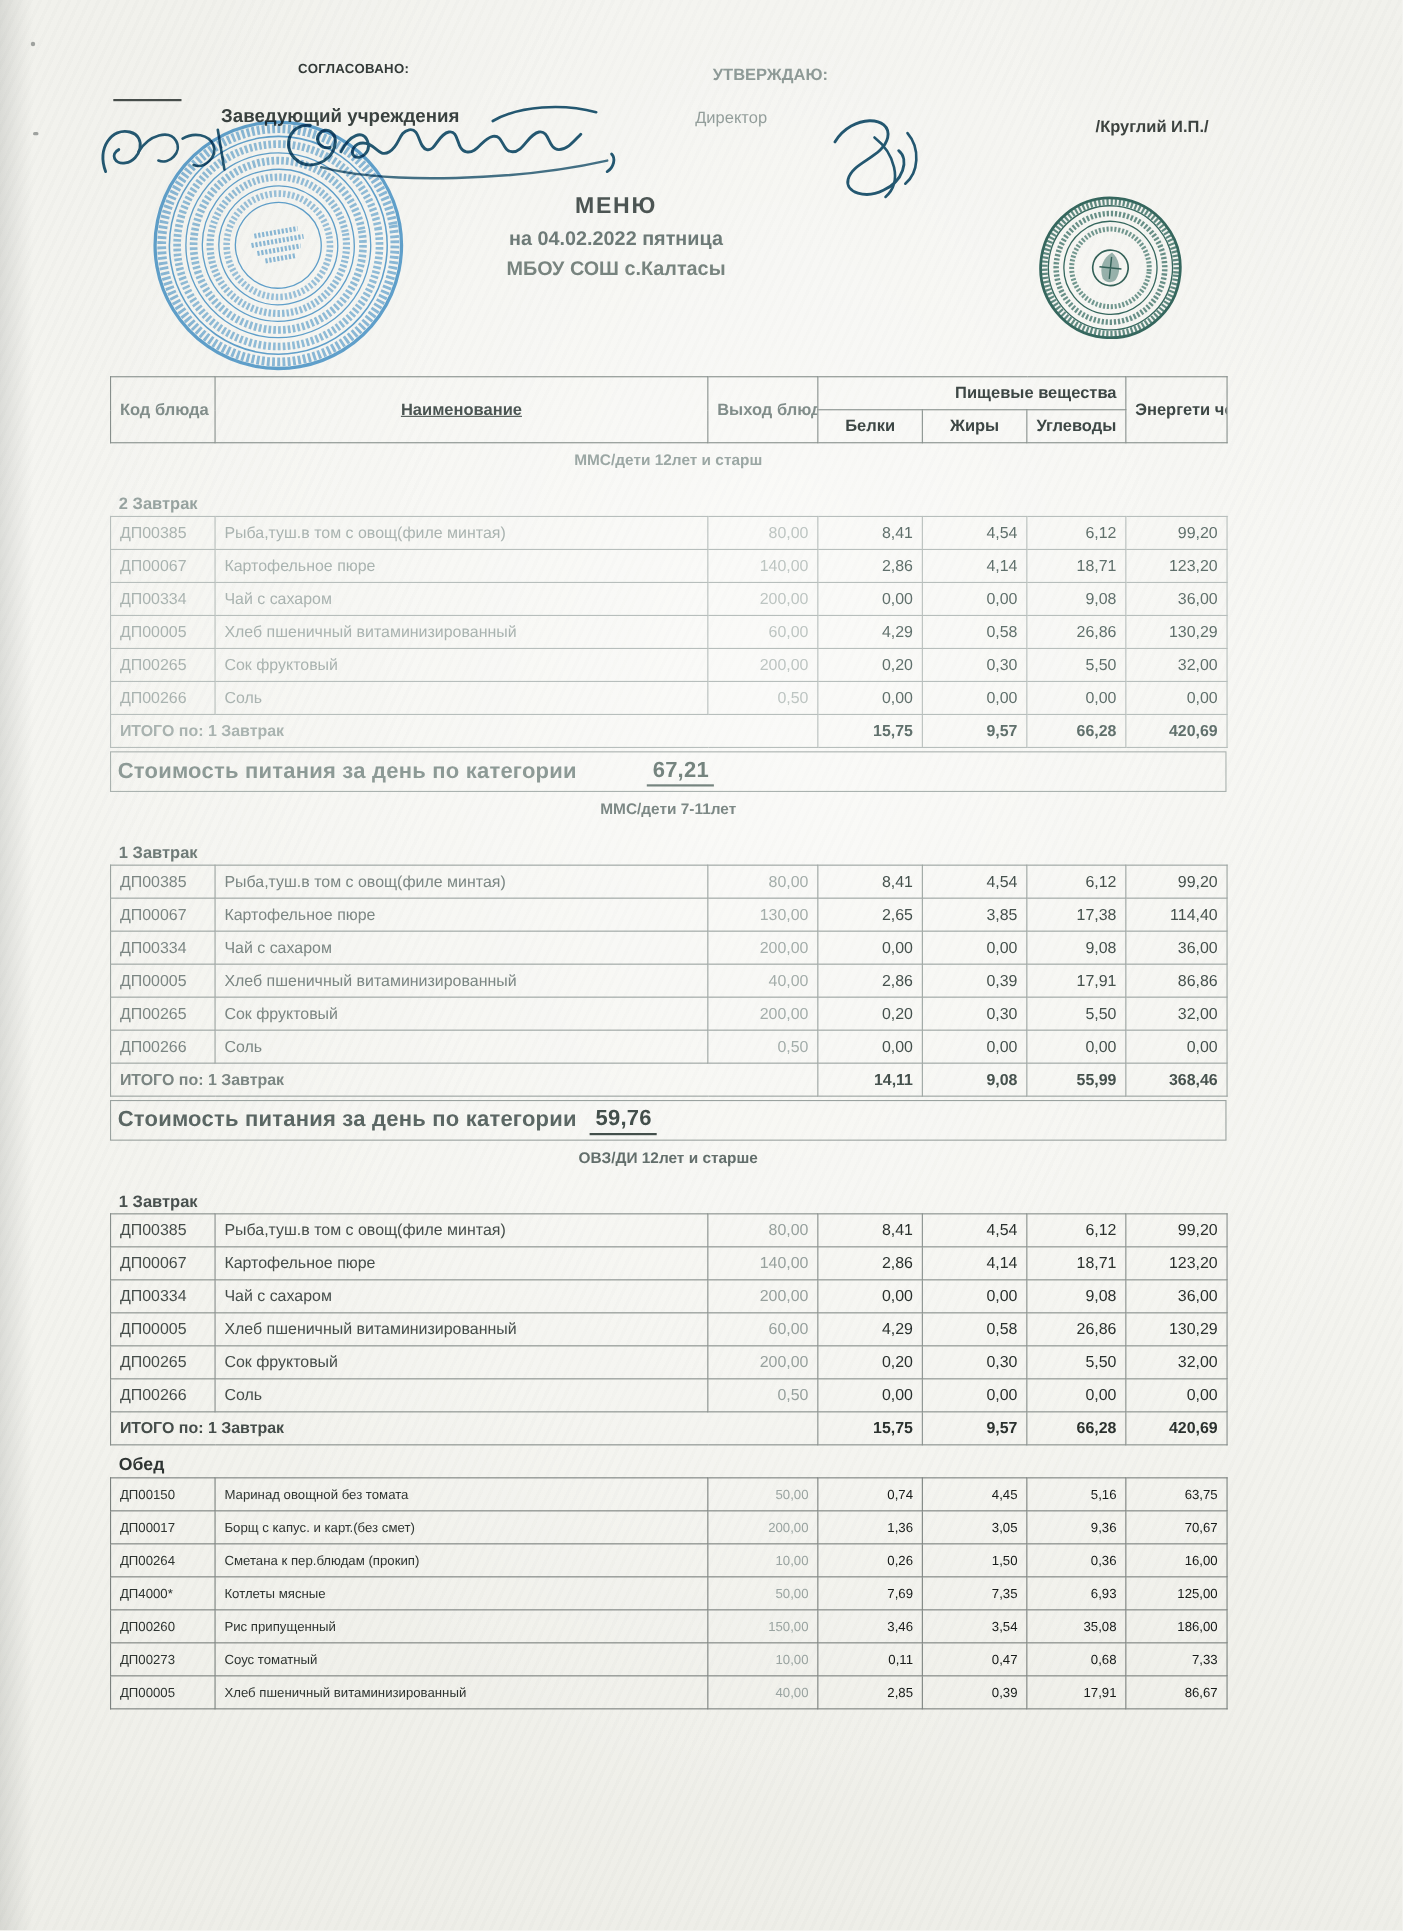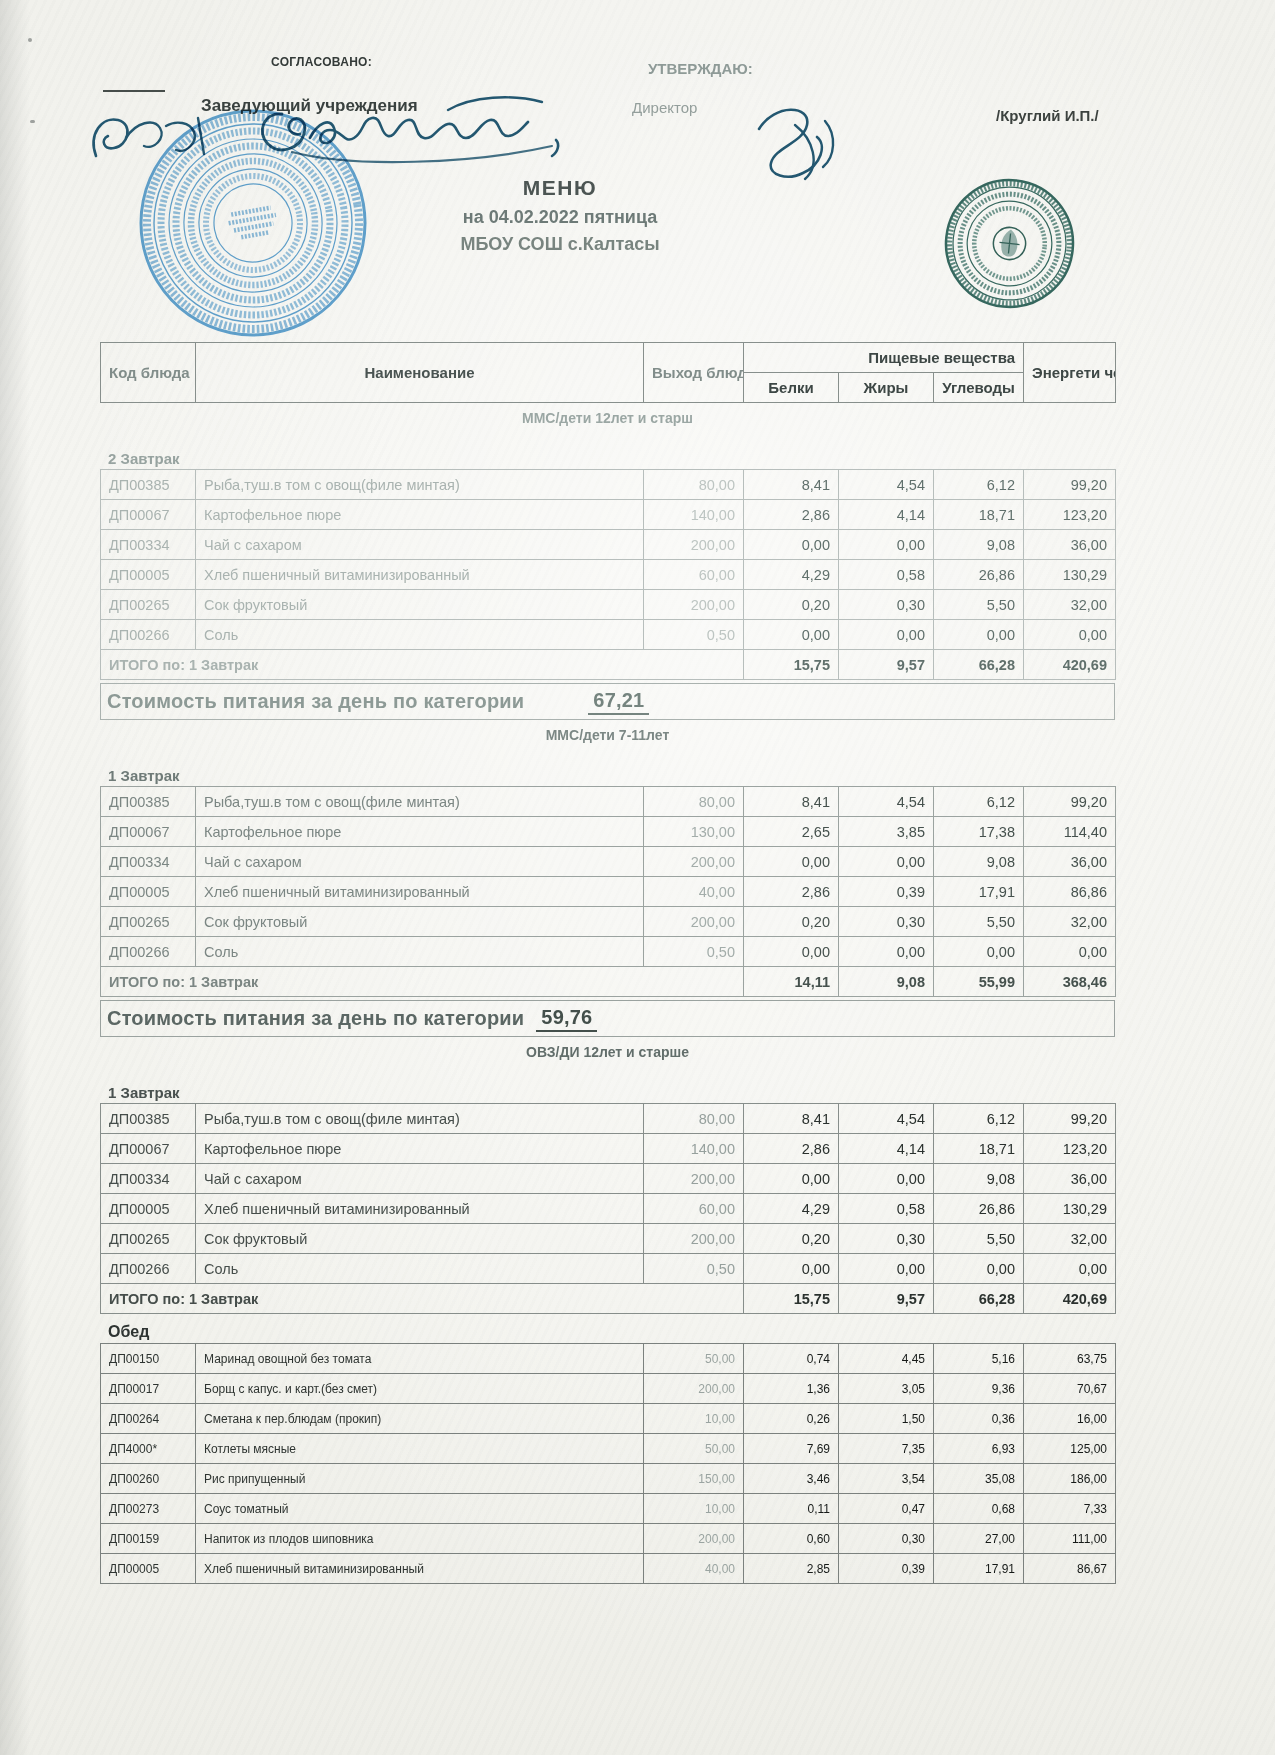--- a/index.html
+++ b/index.html
@@ -34,21 +34,21 @@
 
   
   .content{position:absolute;left:100px;top:342px;width:1016px;}
   table.menu-table{width:1015px;border-collapse:collapse;table-layout:fixed;font-size:14.5px;}
   table.menu-table td{border:1px solid var(--line,#8a918f);padding:0 8px;height:29px;
     overflow:hidden;white-space:nowrap;vertical-align:middle;}
   .header-table{--line:#878f8c;border:1.5px solid #878f8c;}
   .header-table td{white-space:normal;}
   .hdr{font-weight:700;font-size:15px;text-align:center;color:#3d4745;line-height:1.15;}
   .hc-code,.hc-output{color:#818d8a;}
-  .hc-name{color:#4a5452;}
+  .hc-name{color:#4a5452;text-decoration:underline;}
   .hc-nutrients{height:30px;text-align:right;}
   .hc-sub{height:60px;}
 
   .category-line{width:1015px;margin-top:7px;text-align:center;font-weight:700;font-size:14px;height:21px;}
   .cat1{color:#9ba7a4;filter:blur(.4px);}
   .cat2{color:#7c8885;filter:blur(.25px);}
   .cat3{color:#626e6b;}
   .meal-label{margin:19px 0 2px 8px;font-weight:700;font-size:15px;}
   .m1{color:#97a3a0;filter:blur(.35px);}
   .m2{color:#6f7b78;filter:blur(.2px);}
@@ -479,29 +479,20 @@
           <tr>
             <td class="c-code">ДП00273</td>
             <td class="c-name">Соус томатный</td>
             <td class="c-output">10,00</td>
             <td class="c-protein">0,11</td>
             <td class="c-fat">0,47</td>
             <td class="c-carbs">0,68</td>
             <td class="c-energy">7,33</td>
           </tr>
           <tr>
-            <td class="c-code">ДП00159</td>
-            <td class="c-name">Напиток из плодов шиповника</td>
-            <td class="c-output">200,00</td>
-            <td class="c-protein">0,60</td>
-            <td class="c-fat">0,30</td>
-            <td class="c-carbs">27,00</td>
-            <td class="c-energy">111,00</td>
-          </tr>
-          <tr>
             <td class="c-code">ДП00005</td>
             <td class="c-name">Хлеб пшеничный витаминизированный</td>
             <td class="c-output">40,00</td>
             <td class="c-protein">2,85</td>
             <td class="c-fat">0,39</td>
             <td class="c-carbs">17,91</td>
             <td class="c-energy">86,67</td>
           </tr>
         </tbody>
     </table>

